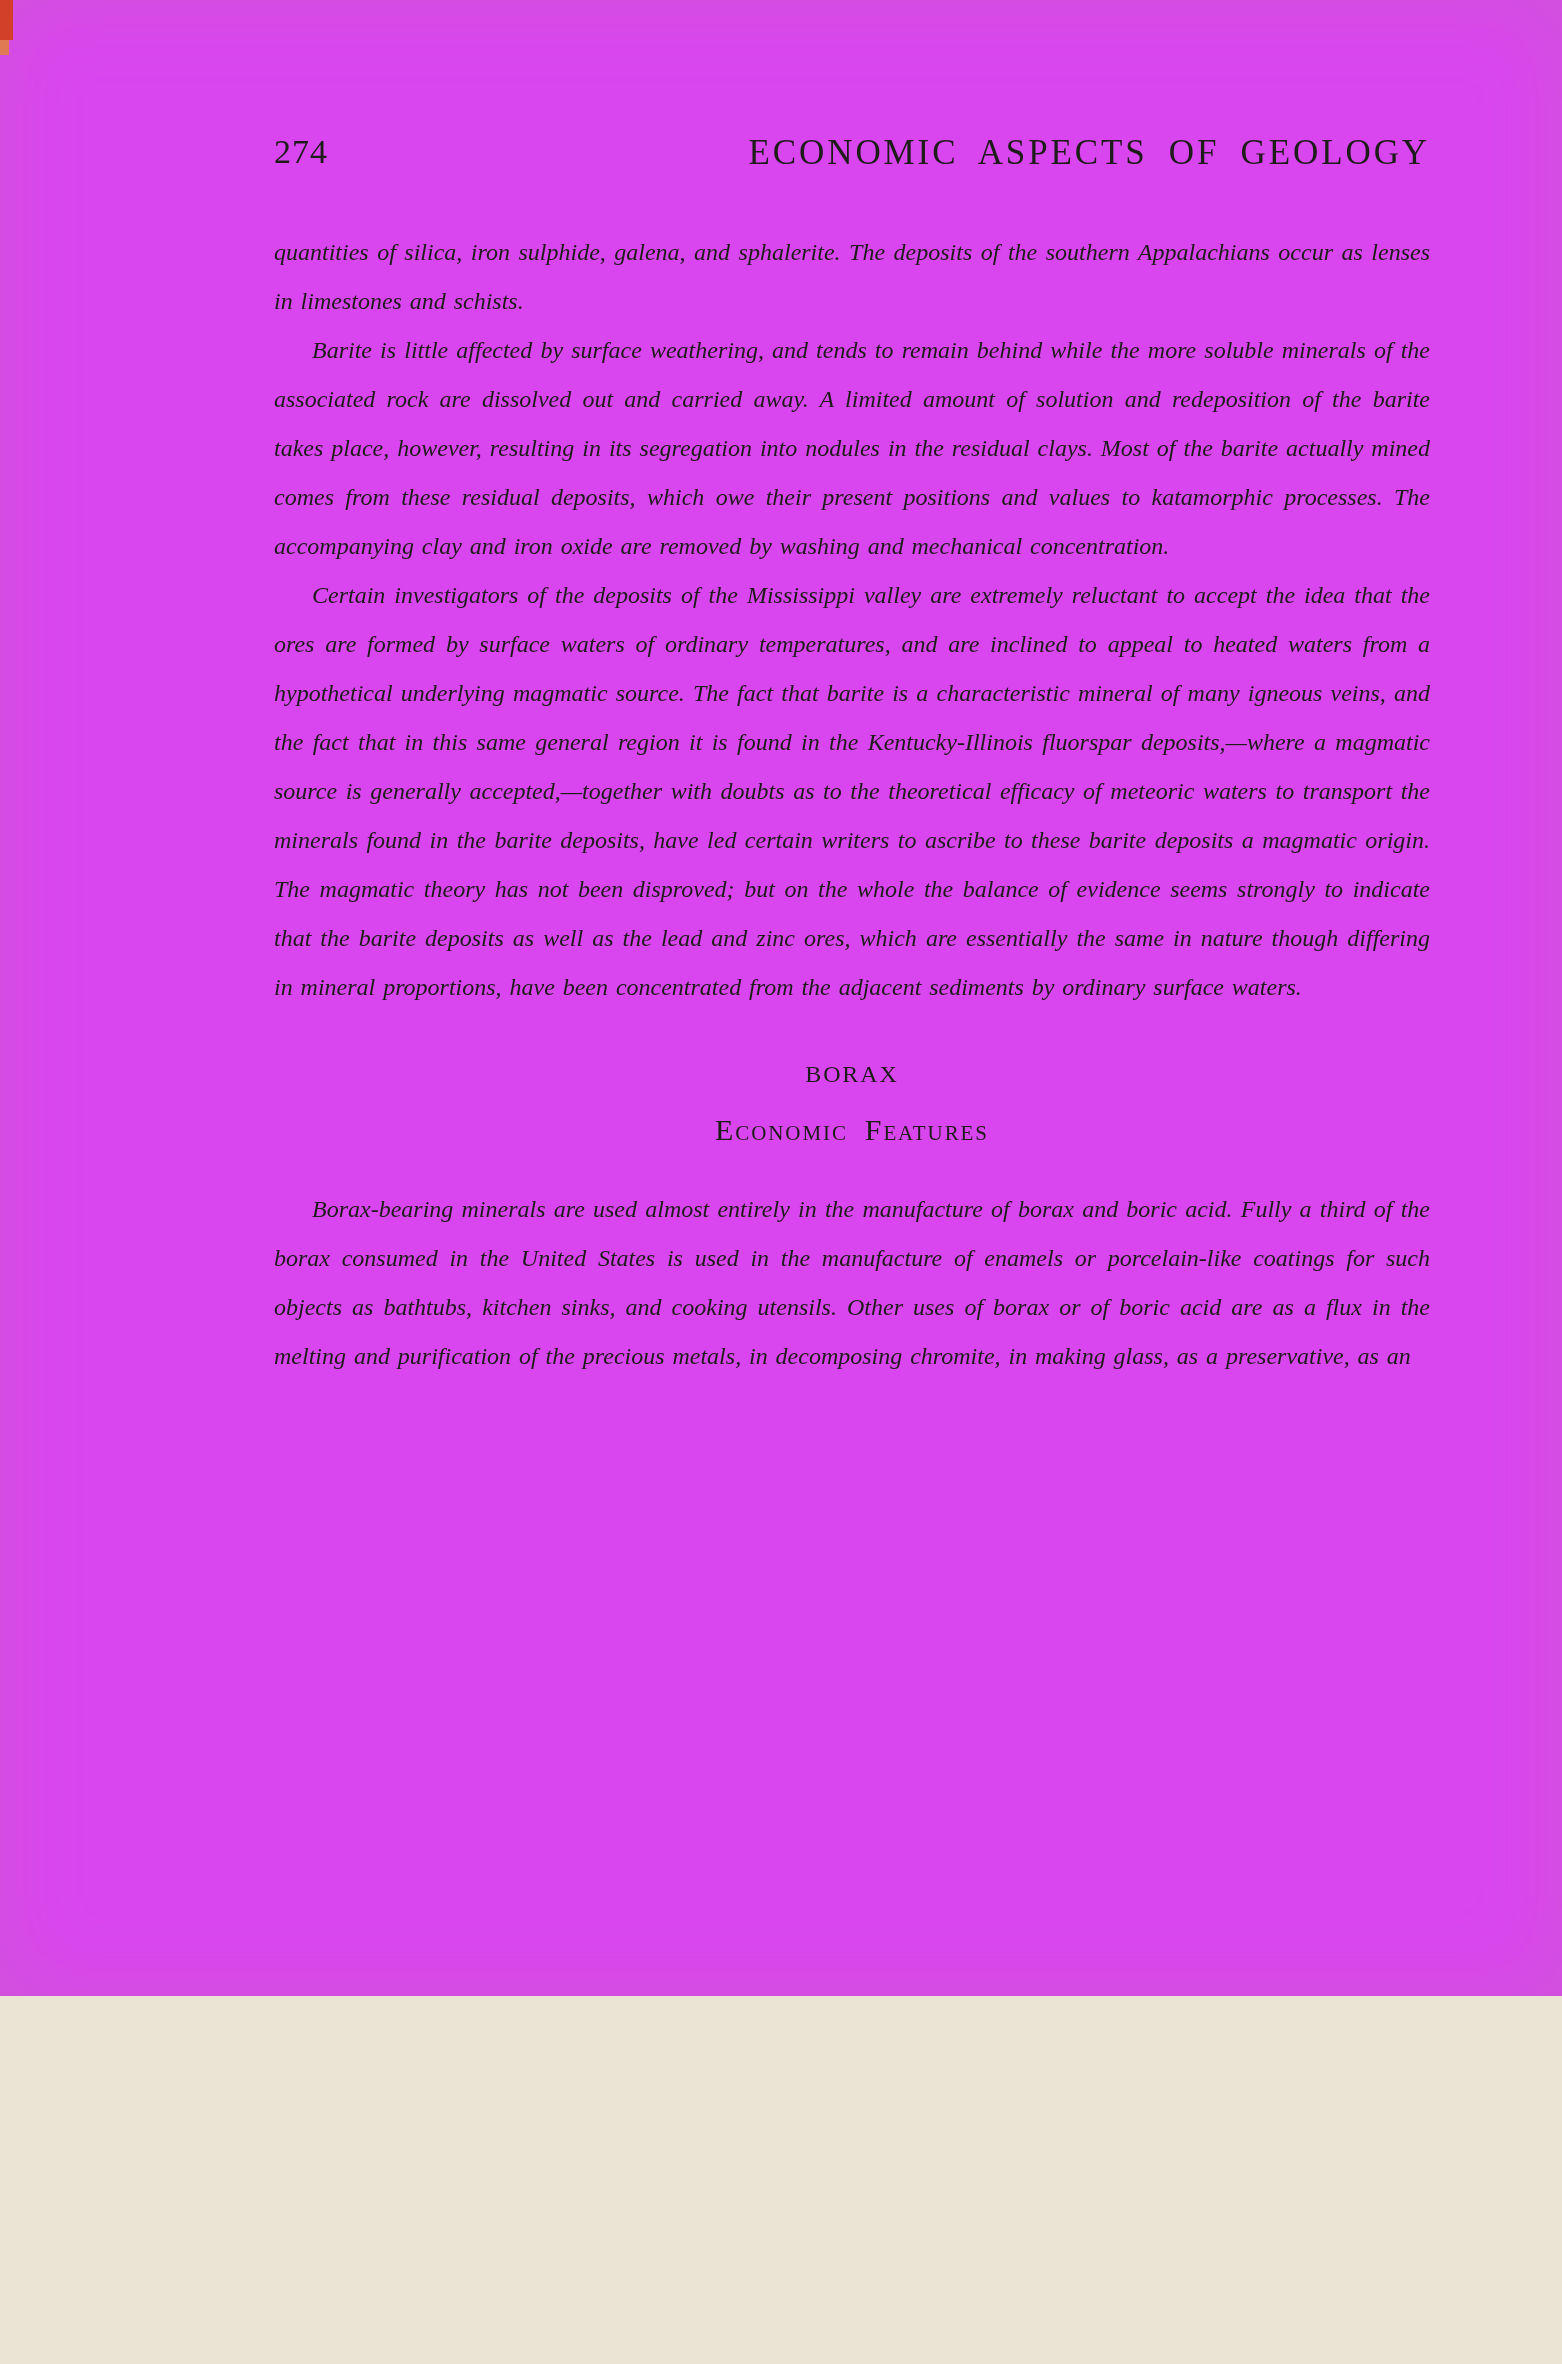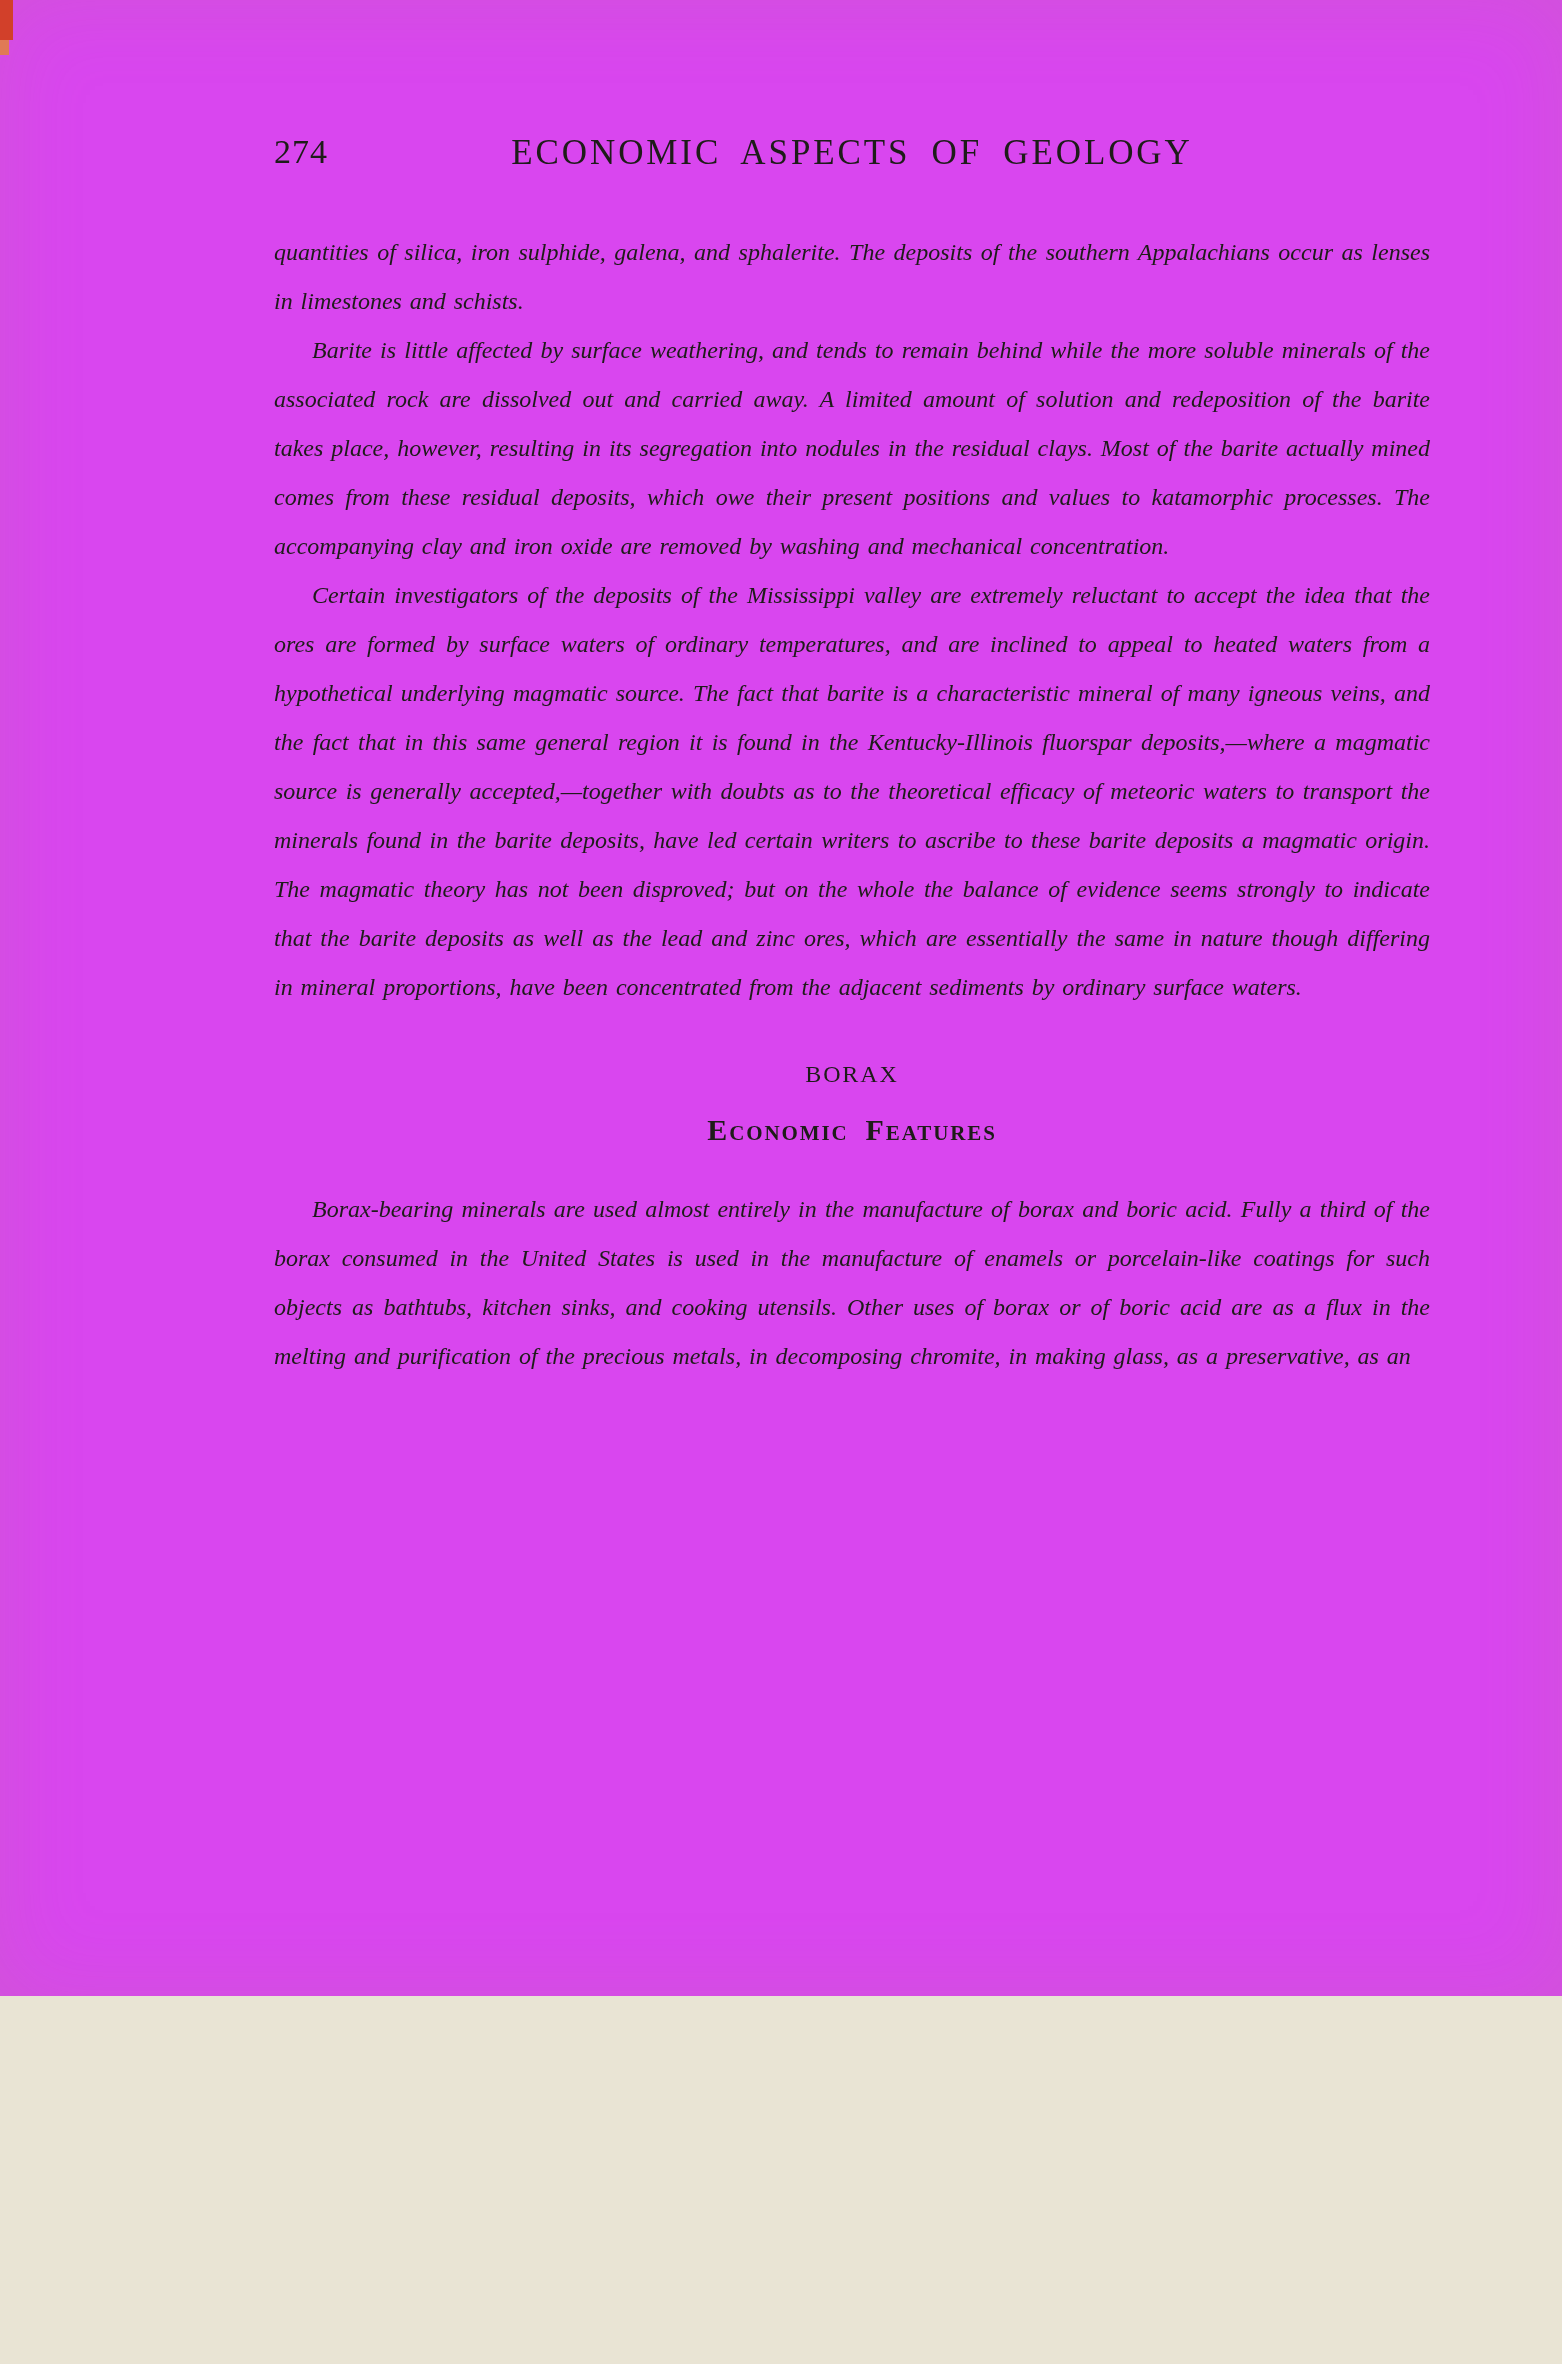--- a/index.html
+++ b/index.html
@@ -48,21 +48,21 @@
   }
   .page-num {
     position: absolute;
     left: 0;
     top: 0;
     font-size: 34px;
     letter-spacing: 1px;
   }
   .running-title {
     display: block;
-    text-align: center;
+    text-align: right;
     font-size: 35px;
     letter-spacing: 2.9px;
     word-spacing: 9.5px;
   }
   .body-copy p {
     margin: 0;
     font-size: 24px;
     line-height: 49px;
     text-align: justify;
     text-indent: 38px;
@@ -76,21 +76,21 @@
     margin: 49px 0 25px 0;
     text-align: center;
     font-size: 24px;
     font-weight: normal;
     letter-spacing: 1.9px;
   }
   h3.subsection-heading {
     margin: 0 0 38px 0;
     text-align: center;
     font-size: 30px;
-    font-weight: bold;
+    font-weight: normal;
     font-variant: small-caps;
     letter-spacing: 1.9px;
     word-spacing: 7.6px;
   }
 </style>
 </head>
 <body>
 
 <div class="page">
 

